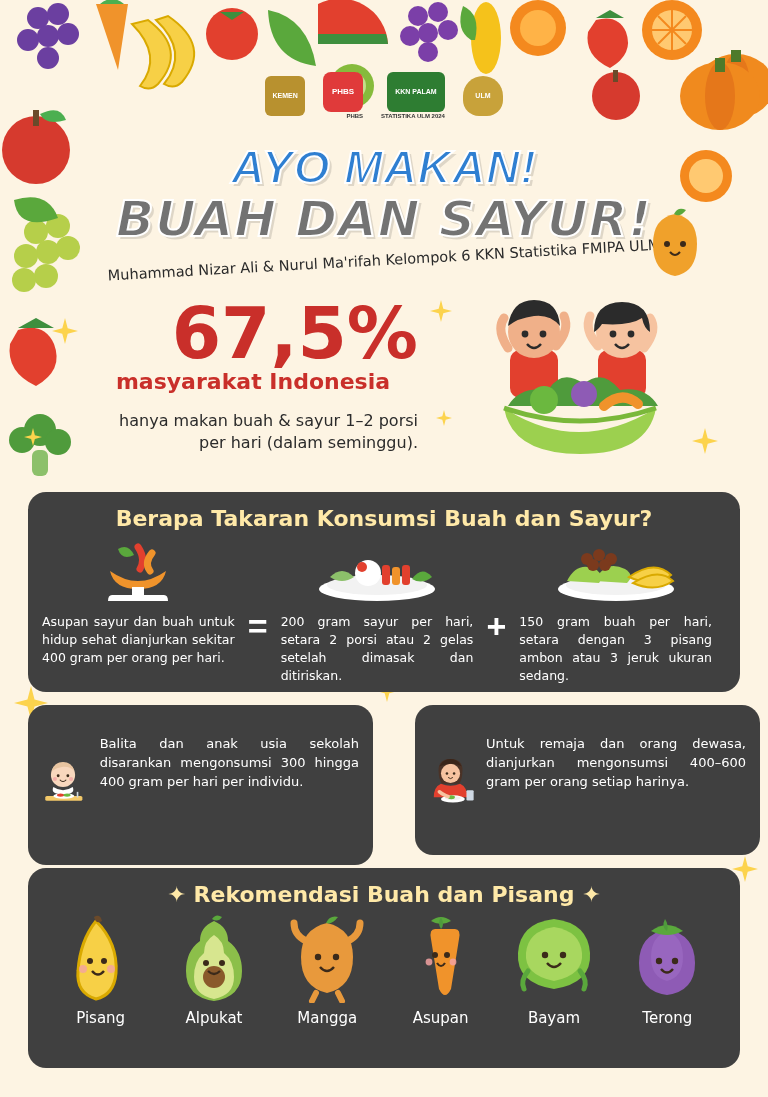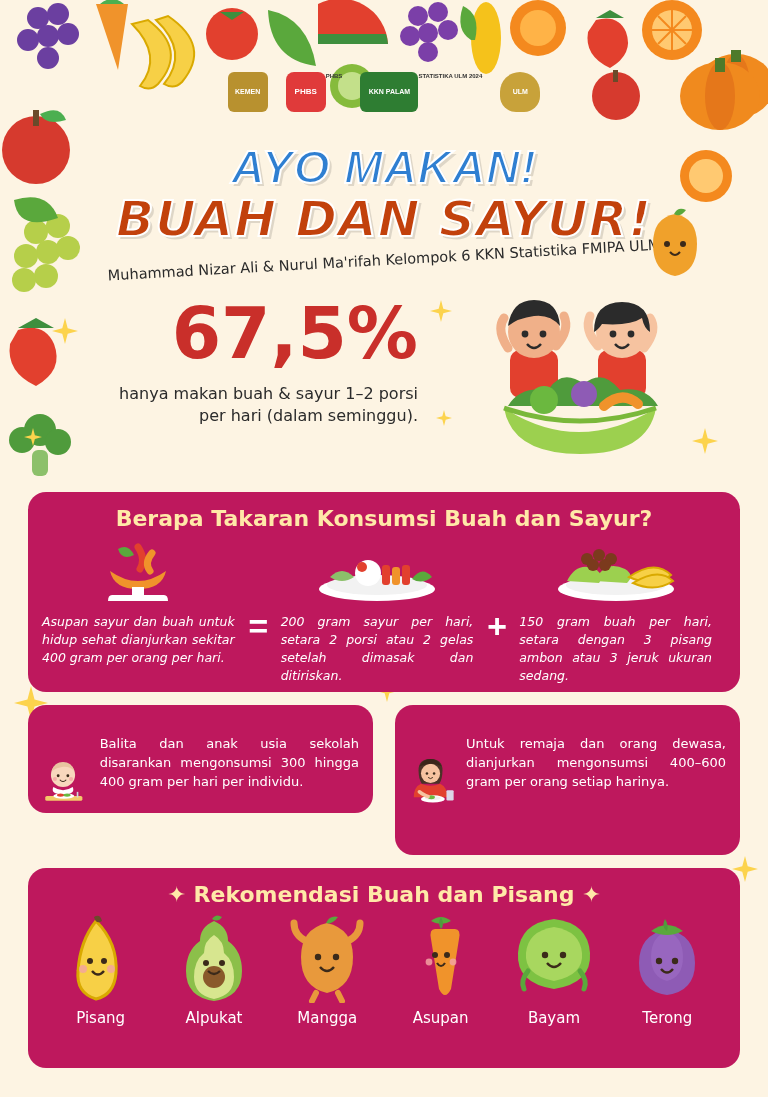--- a/index.html
+++ b/index.html
@@ -24,38 +24,38 @@
     position:absolute; right:0; top:0; width:120px; height:260px;
     overflow:hidden;
   }
 
   
   .logos {
     position:absolute; top:72px; left:0; width:768px;
     display:flex; justify-content:center; align-items:center; gap:18px;
     z-index:6;
   }
-  .logo { display:flex; flex-direction:row; align-items:flex-start; }
+  .logo { display:flex; flex-direction:column; align-items:flex-end; }
   .logo-badge {
     width:40px; height:40px; display:flex; align-items:center; justify-content:center;
     font-size:7px; font-weight:bold; text-align:center; line-height:1.05; color:#fff;
   }
   .logo-caption { font-size:6px; color:#333; margin-top:1px; font-weight:bold;}
 
   
   .headline-wrap { position:absolute; top:140px; left:0; width:768px; text-align:center; z-index:5;}
   .h1 {
     font-size:46px; font-weight:bold; font-style:italic; letter-spacing:1px;
     color:#2f7fd1; -webkit-text-stroke:2px #ffffff;
     text-shadow:3px 3px 0 rgba(0,0,0,.12);
     font-family:Liberation Sans, sans-serif;
   }
   .h2 {
     font-size:50px; font-weight:bold; font-style:italic; letter-spacing:1px;
-    color:#c2410c; -webkit-text-stroke:2px #ffffff;
+    color:#737373; -webkit-text-stroke:2px #ffffff;
     text-shadow:3px 3px 0 rgba(0,0,0,.12); margin-top:-4px;
     font-family:"DejaVu Sans", sans-serif;
   }
   .authors {
     margin-top:4px; font-size:14.5px; color:#2b2b2b; transform:rotate(-3.2deg);
     font-family:"DejaVu Sans", sans-serif;
   }
 
   
   .stat { position:absolute; top:300px; left:88px; width:330px; z-index:5;}
@@ -75,39 +75,39 @@
 
   
   .kids { position:absolute; top:288px; right:60px; width:260px; height:190px; z-index:4;}
 
   
   .spark { position:absolute; color:#fcd34d; z-index:3; }
   .spark svg { display:block; }
 
   
   .card {
-    position:absolute; background:#be185d; border-radius:18px; color:#fff; z-index:5;
+    position:absolute; background:#404040; border-radius:18px; color:#fff; z-index:5;
   }
   .card-title {
     text-align:center; font-size:22px; font-weight:bold; color:#ffe9a8; padding-top:14px;
     font-family:"DejaVu Sans", sans-serif;
   }
   .card1 { top:492px; left:28px; width:712px; height:200px; }
-  .cols { display:flex; padding:10px 28px 0 14px; gap:6px;font-style:italic;}
+  .cols { display:flex; padding:10px 28px 0 14px; gap:6px;}
   .col { flex:1; display:flex; flex-direction:column; align-items:center;}
   .col-txt {
     font-size:12.5px; line-height:1.45; text-align:justify; color:#fff; margin-top:10px;
     font-family:"DejaVu Sans", sans-serif; width:100%;
   }
   .op { display:flex; align-items:center; justify-content:center; font-size:34px;
         font-weight:bold; color:#fff; width:34px; padding-top:26px;}
   .icon-box { height:62px; display:flex; align-items:flex-end; justify-content:center;}
 
-  .card2 { top:705px; left:28px; width:345px; height:108px; }
-  .card3 { top:705px; left:395px; width:345px; height:150px; }
+  .card2 { top:705px; left:28px; width:345px; height:160px; }
+  .card3 { top:705px; left:415px; width:345px; height:150px; }
   .c23-inner { display:flex; padding:14px 14px 0 10px; gap:10px; height:100%;}
   .c23-txt { font-size:13px; line-height:1.45; text-align:justify; padding-top:16px;
              font-family:"DejaVu Sans", sans-serif;}
 
   .card4 { top:868px; left:28px; width:712px; height:200px; }
   .rec-row { display:flex; justify-content:space-around; padding:6px 16px 0 16px;}
   .rec-item { display:flex; flex-direction:column; align-items:center; width:108px;}
   .rec-label { font-size:15px; color:#fff; margin-top:6px;
                font-family:"DejaVu Sans", sans-serif;}
   .rec-art { height:90px; display:flex; align-items:flex-end; justify-content:center;}
@@ -281,20 +281,21 @@
   <svg style="position:absolute;top:208px;left:648px;z-index:6" width="54" height="70" viewBox="0 0 54 70">
     <path d="M27 6 q22 4 22 30 q0 28 -22 32 q-22 -4 -22 -32 q0 -26 22 -30z" fill="#f0a12b"></path>
     <circle cx="19" cy="36" r="3" fill="#3b2a1a"></circle>
       <circle cx="35" cy="36" r="3" fill="#3b2a1a"></circle>
     <path d="M22 44 q5 6 10 0" stroke="#3b2a1a" stroke-width="2" fill="none"></path>
     <path d="M26 6 q4 -8 12 -4 q-6 8 -12 4z" fill="#5aa83c"></path>
   </svg>
 
   <div class="stat">
     <div class="stat-number">67,5%</div>
+    <div class="stat-sub">masyarakat Indonesia</div>
     <div class="stat-desc">hanya makan buah &amp; sayur 1–2 porsi per hari (dalam seminggu).</div>
   </div>
 
   <svg class="kids" viewBox="0 0 260 190">
 
     <g>
       <path d="M60 60 q-12 -18 -4 -30" stroke="#f0b089" stroke-width="9" fill="none" stroke-linecap="round"></path>
       <path d="M108 58 q14 -16 8 -30" stroke="#f0b089" stroke-width="9" fill="none" stroke-linecap="round"></path>
       <rect x="62" y="62" width="48" height="48" rx="10" fill="#e2402e"></rect>
       <circle cx="86" cy="44" r="26" fill="#f0b089"></circle>

